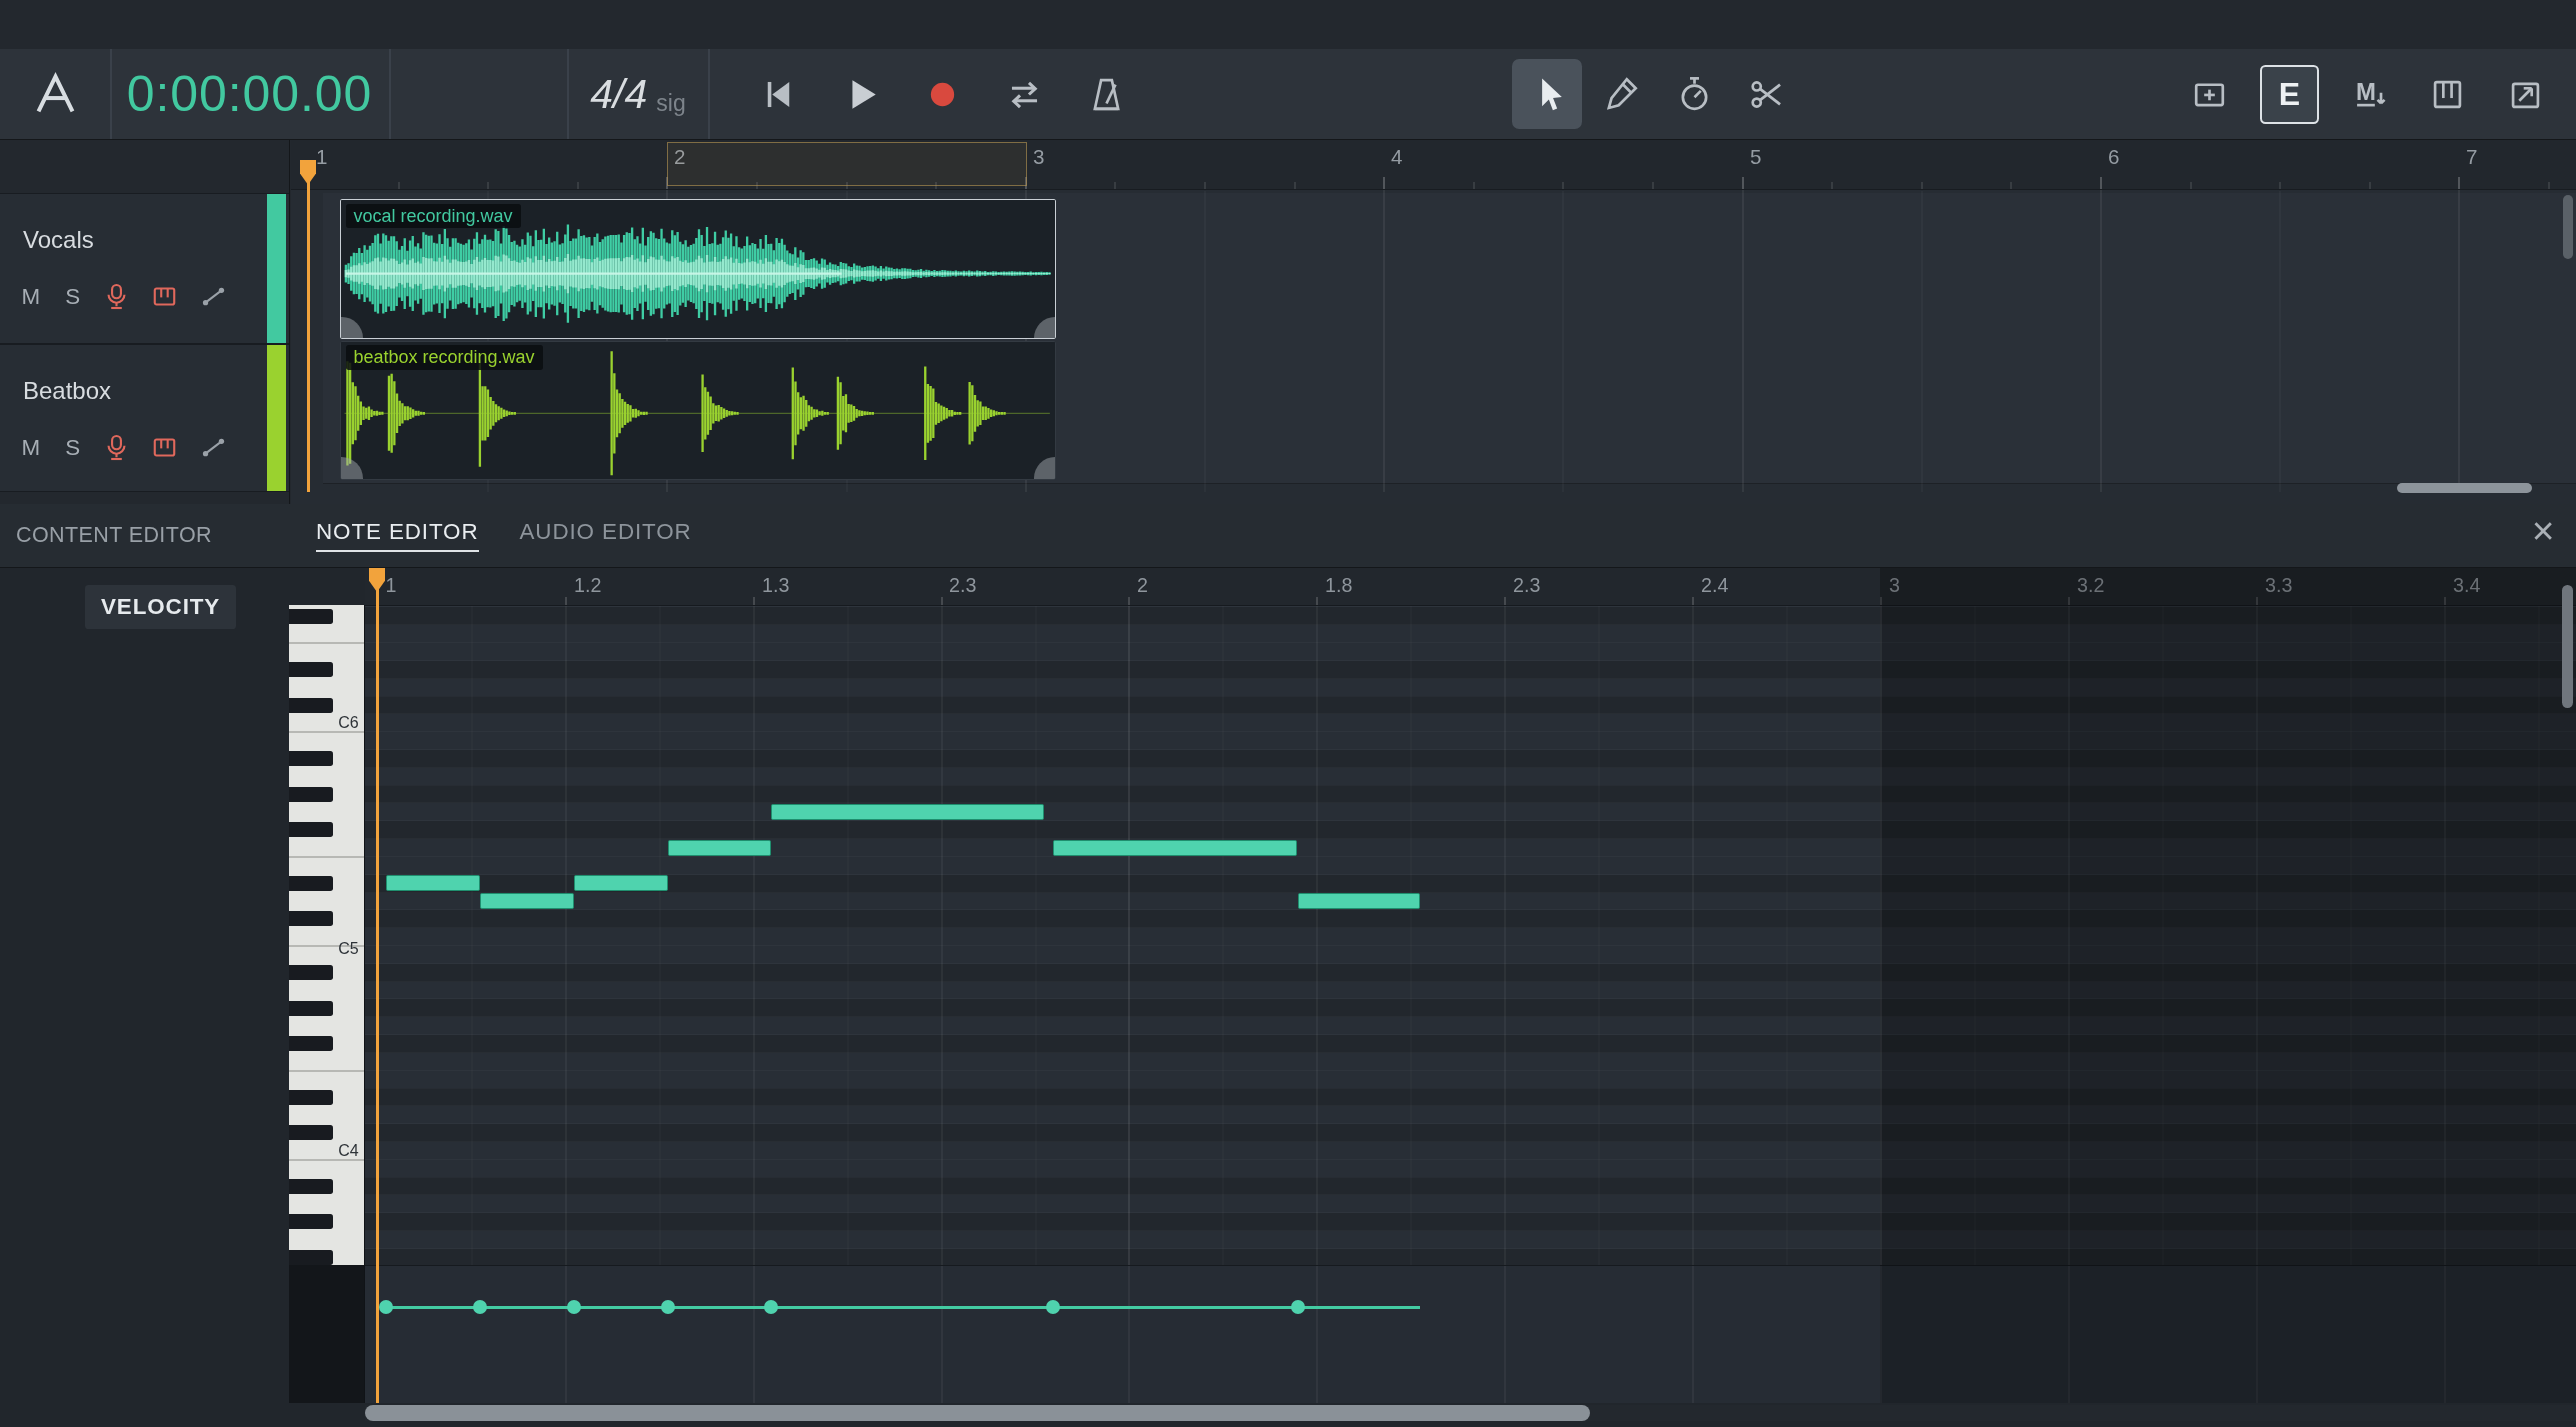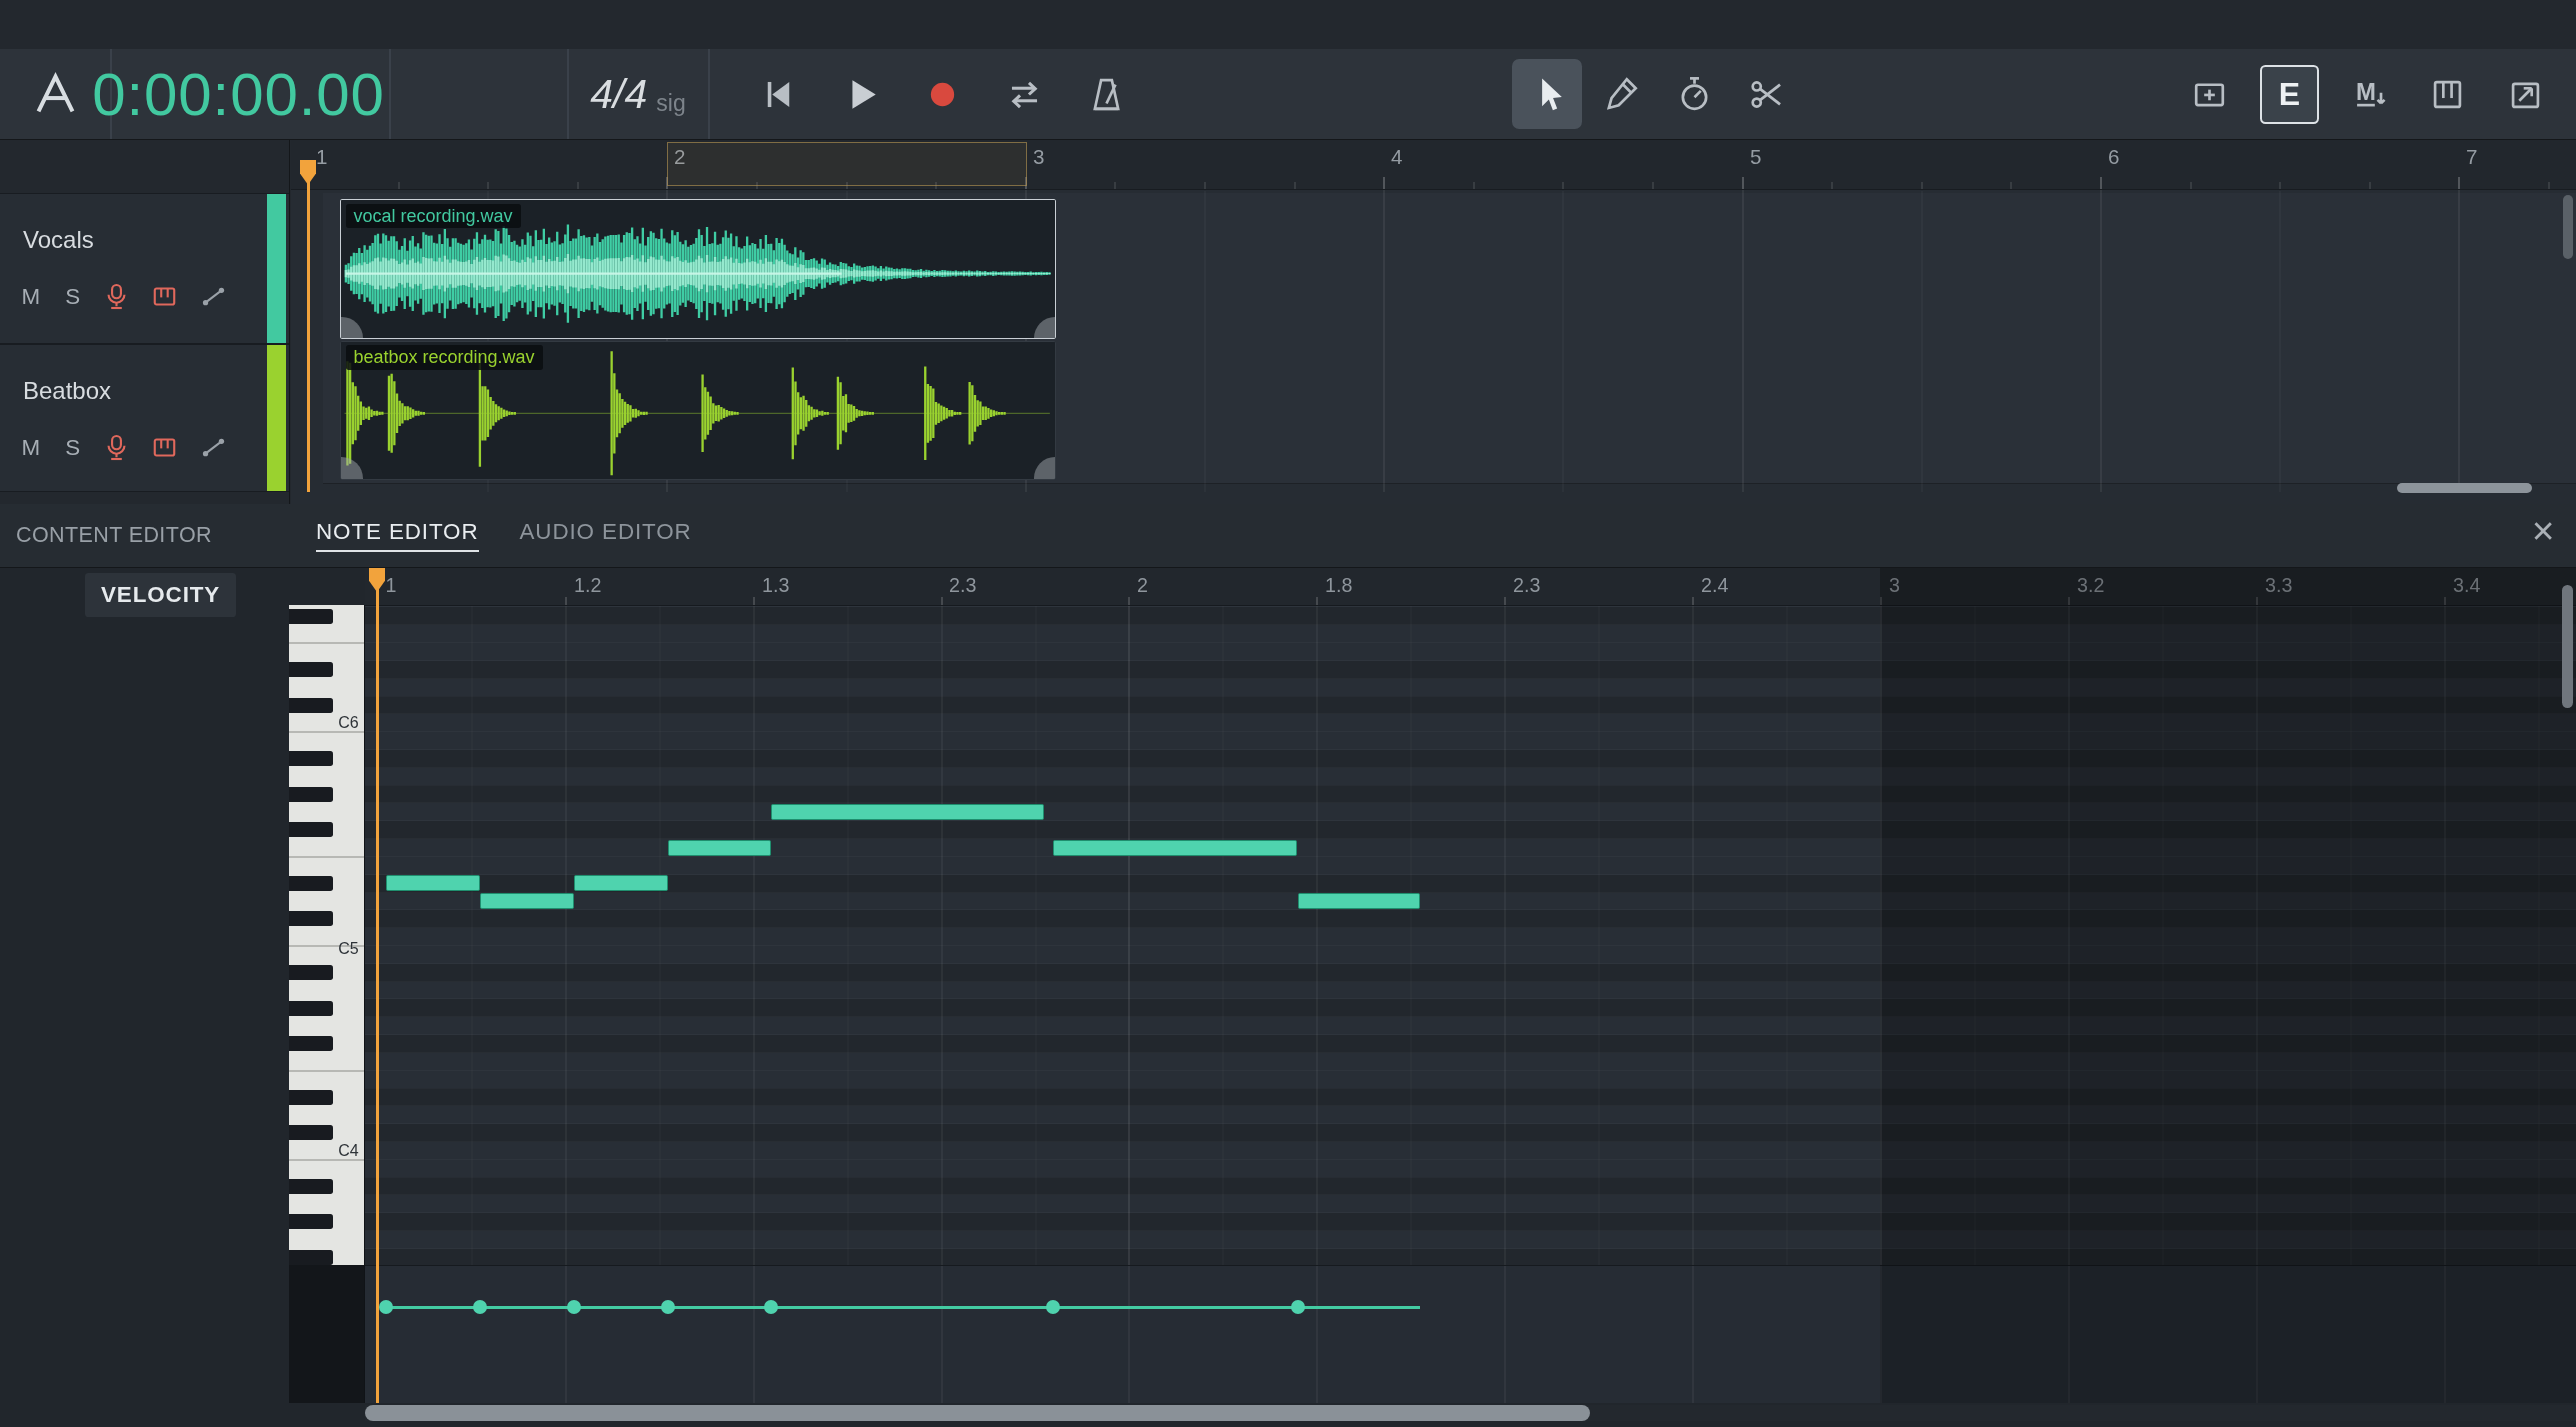--- a/index.html
+++ b/index.html
@@ -14,21 +14,21 @@
   .mright{margin-left:auto;display:flex;align-items:center;height:100%;}
   .greet{color:#c6cbd0;margin-right:27px;font-size:24px;}
   .logout{height:100%;display:flex;align-items:center;padding:0 32px;background:#17191d;}
 
   
   .toolbar{position:absolute;top:49px;height:90px;left:0;right:0;background:#2d333a;
            border-bottom:1.8px solid #14171a;z-index:19;}
   .tseg{position:absolute;top:0;height:90px;display:flex;align-items:center;justify-content:center;}
   .tdiv{position:absolute;top:0;bottom:0;width:1.8px;background:#3a414a;}
   .tb-logo{left:0;width:110px;}
-  .tb-time{left:108px;width:261px;color:#42c9a0;font-size:60px;letter-spacing:0.9px;}
+  .tb-time{left:119px;width:261px;color:#42c9a0;font-size:50px;letter-spacing:0.9px;}
   .tb-bpm{left:391px;width:176px;align-items:baseline;padding-top:0;}
   .tb-bpm .big{font-size:47px;color:#42c9a0;align-self:center;}
   .tb-sig{left:569px;width:138px;}
   .tb-sig .big{font-size:41px;color:#d9dde0;font-style:italic;}
   .unit{font-size:23px;color:#7d848b;margin-left:9px;margin-top:19.7px;}
   .tb-transport{left:757px;display:flex;gap:39px;}
   .tb-tools{left:1512px;display:flex;gap:3.6px;}
   .toolbox{width:70px;height:70px;border-radius:7.2px;display:flex;align-items:center;justify-content:center;}
   .toolbox.selected{background:#4a525b;}
   .tb-right{right:23px;display:flex;gap:23px;}
@@ -71,21 +71,21 @@
   
   .editor{position:absolute;top:504px;left:0;width:2576px;height:924px;background:#21262c;}
   .e-header{position:absolute;top:0;left:0;right:0;height:63px;background:#262c32;border-bottom:1.8px solid #14171a;
             display:flex;align-items:center;z-index:12;}
   .e-ptitle{margin-left:16px;font-size:21.5px;color:#99a0a7;letter-spacing:0.4px;}
   .e-tabs{position:absolute;left:316px;display:flex;gap:41px;align-items:center;}
   .etab{font-size:22.4px;color:#8d949b;letter-spacing:0.9px;padding-bottom:5.4px;border-bottom:2.7px solid transparent;cursor:default;}
   .etab.active{color:#e9edf0;border-bottom-color:#dfe3e6;}
   .e-close{position:absolute;right:21.5px;top:7.2px;font-size:39px;color:#aab0b6;line-height:1;cursor:default;}
   .e-left{position:absolute;top:63px;left:0;width:289px;bottom:0;background:#21262c;}
-  .vel-btn{position:absolute;top:6px;left:85px;font-size:22.4px;font-weight:bold;color:#e6eaed;letter-spacing:0.9px;
+  .vel-btn{position:absolute;top:18px;left:85px;font-size:22.4px;font-weight:bold;color:#e6eaed;letter-spacing:0.9px;
            background:#2d333a;padding:9px 16px;border-radius:3.6px;}
   .e-ruler{position:absolute;left:365px;top:63px;width:2211px;height:38px;background:#22272d;
            border-bottom:1.8px solid #161a1f;overflow:hidden;z-index:2;}
   .beat-label{position:absolute;top:7.2px;font-size:19.7px;color:#8f969d;}
   .etick{position:absolute;bottom:0;width:1.8px;height:8px;background:rgba(255,255,255,.16);}
   .e-keys{position:absolute;left:289px;top:101px;width:76px;height:660px;background:#e4e5e2;overflow:hidden;
           border-right:1.8px solid #101317;box-sizing:border-box;}
   .bkey{position:absolute;left:0;width:58%;background:#181b20;border-radius:0 2.7px 2.7px 0;}
   .wline{position:absolute;left:0;right:0;height:1.8px;background:#b7b8b4;}
   .klabel{position:absolute;right:5.4px;font-size:16px;color:#2e3338;line-height:16px;}

